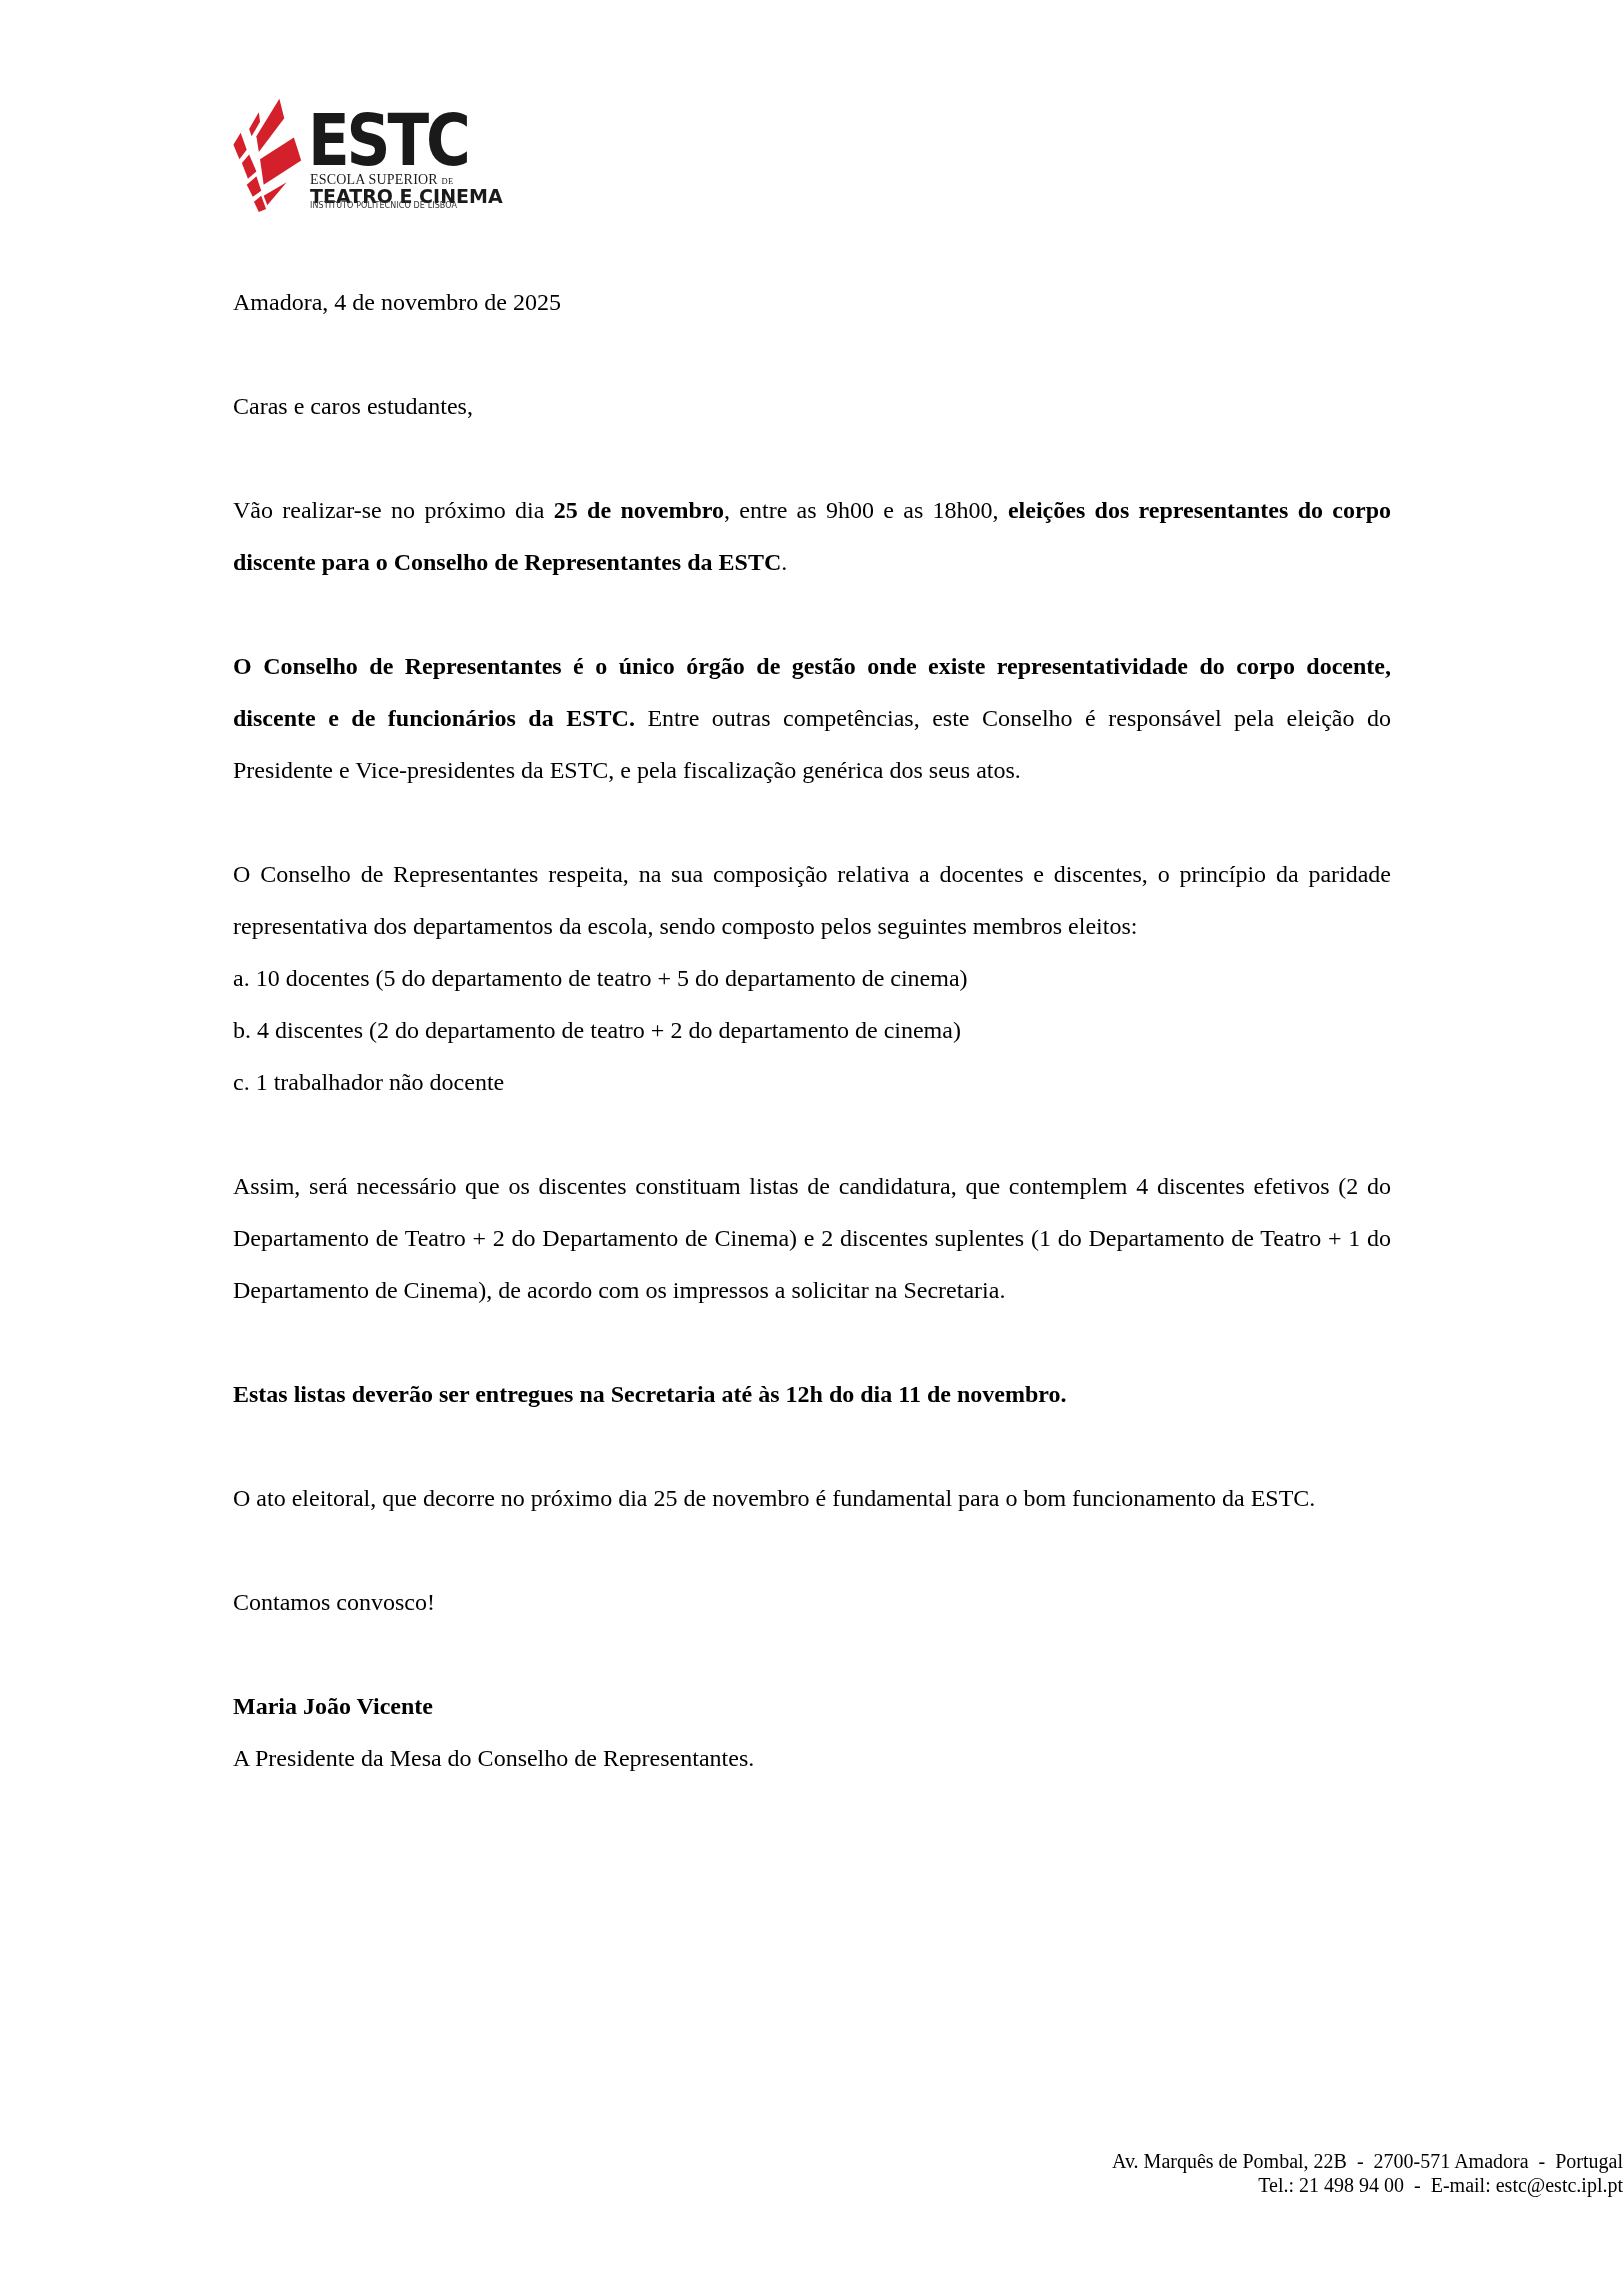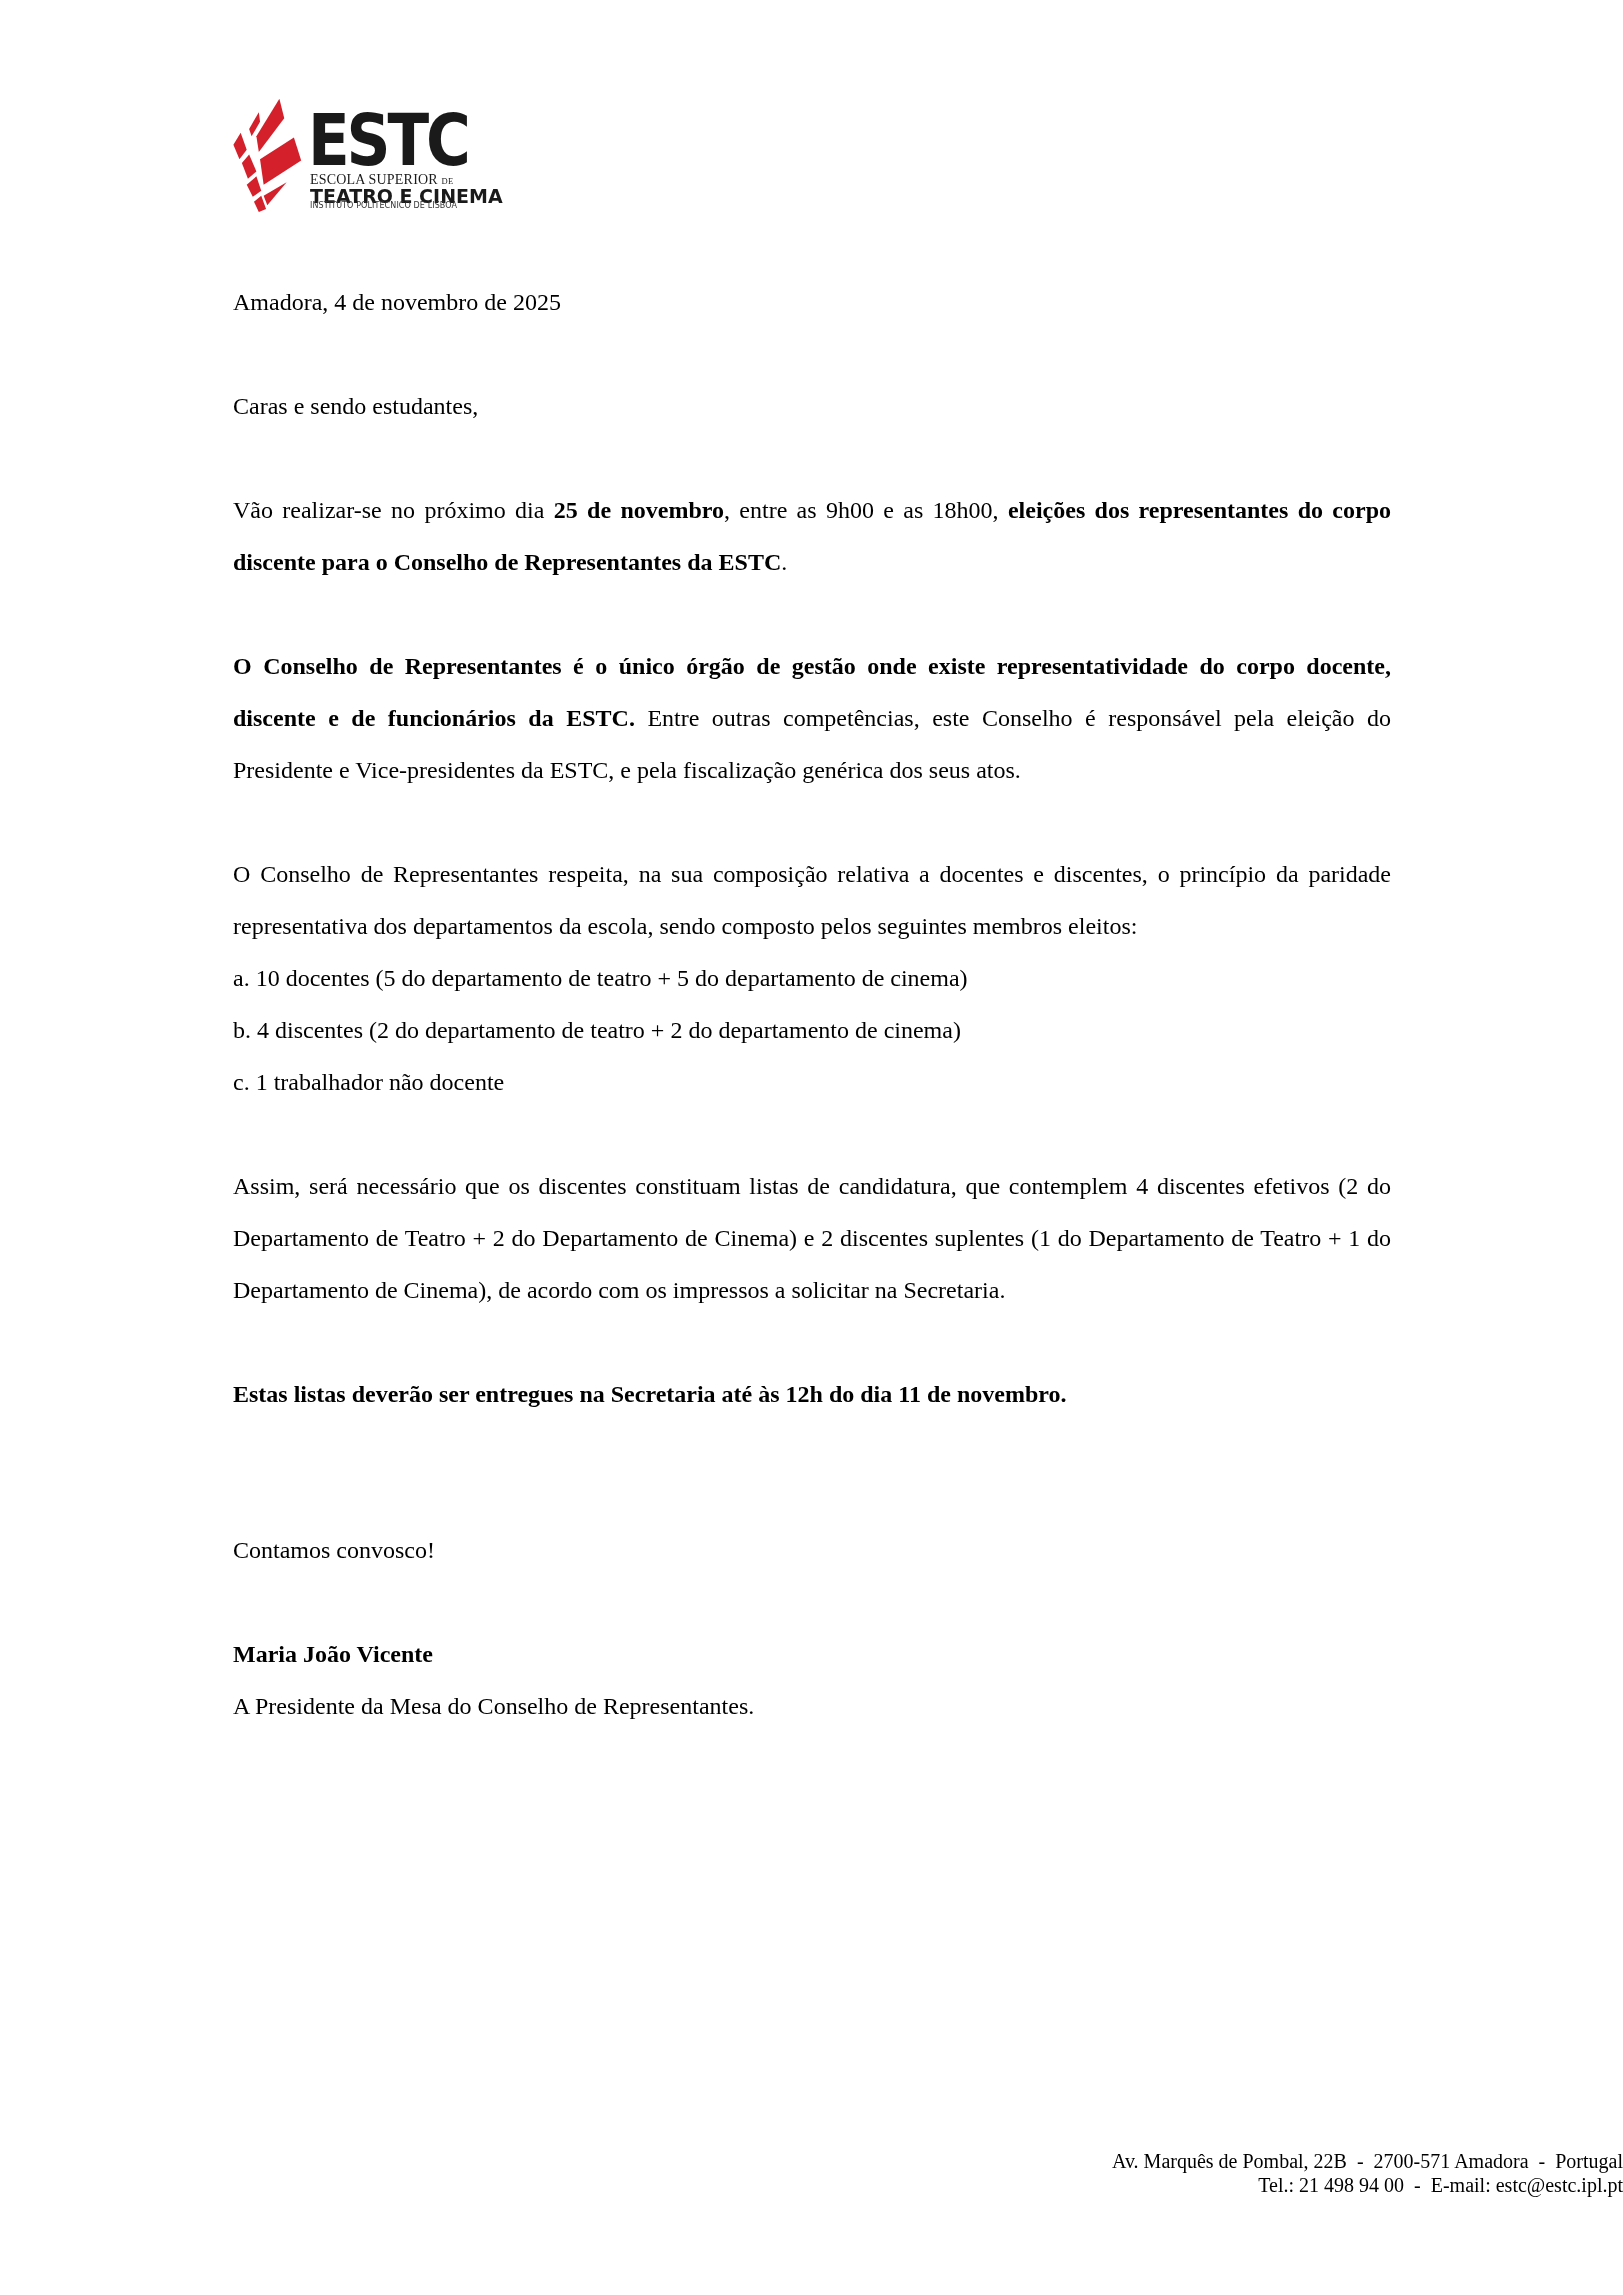--- a/index.html
+++ b/index.html
@@ -74,41 +74,42 @@
     </svg>
     <div class="logo-word">ESTC</div>
     <div class="logo-sub1"><span>ESCOLA SUPERIOR</span> <span class="de">DE</span></div>
     <div class="logo-sub2">TEATRO E CINEMA</div>
     <div class="logo-sub3">INSTITUTO POLITÉCNICO DE LISBOA</div>
   </div>
 
   <div class="body">
     <p>Amadora, 4 de novembro de 2025</p>
     <div class="gap"></div>
-    <p>Caras e sendo estudantes,</p>
+    <p>Caras e caros estudantes,</p>
     <div class="gap"></div>
 
     <p class="justify"><span>Vão realizar-se no próximo dia </span><b>25 de novembro</b><span>, entre as 9h00 e as 18h00, </span><b>eleições dos representantes do corpo discente para o Conselho de Representantes da ESTC</b><span>.</span></p>
     <div class="gap"></div>
 
     <p class="justify"><b>O Conselho de Representantes é o único órgão de gestão onde existe representatividade do corpo docente, discente e de funcionários da ESTC.</b><span> Entre outras competências, este Conselho é responsável pela eleição do Presidente e Vice-presidentes da ESTC, e pela fiscalização genérica dos seus atos.</span></p>
     <div class="gap"></div>
 
     <p class="justify">O Conselho de Representantes respeita, na sua composição relativa a docentes e discentes, o princípio da paridade representativa dos departamentos da escola, sendo composto pelos seguintes membros eleitos:</p>
     <p>a. 10 docentes (5 do departamento de teatro + 5 do departamento de cinema)</p>
     <p>b. 4 discentes (2 do departamento de teatro + 2 do departamento de cinema)</p>
     <p>c. 1 trabalhador não docente</p>
     <div class="gap"></div>
 
     <p class="justify">Assim, será necessário que os discentes constituam listas de candidatura, que contemplem 4 discentes efetivos (2 do Departamento de Teatro + 2 do Departamento de Cinema) e 2 discentes suplentes (1 do Departamento de Teatro + 1 do Departamento de Cinema), de acordo com os impressos a solicitar na Secretaria.</p>
     <div class="gap"></div>
 
     <p><b>Estas listas deverão ser entregues na Secretaria até às 12h do dia 11 de novembro.</b></p>
     <div class="gap"></div>
 
+    <p class="justify">O ato eleitoral, que decorre no próximo dia 25 de novembro é fundamental para o bom funcionamento da ESTC.</p>
     <div class="gap"></div>
 
     <p>Contamos convosco!</p>
     <div class="gap"></div>
 
     <p><b>Maria João Vicente</b></p>
     <p>A Presidente da Mesa do Conselho de Representantes.</p>
   </div>
 
   <div class="footer">

